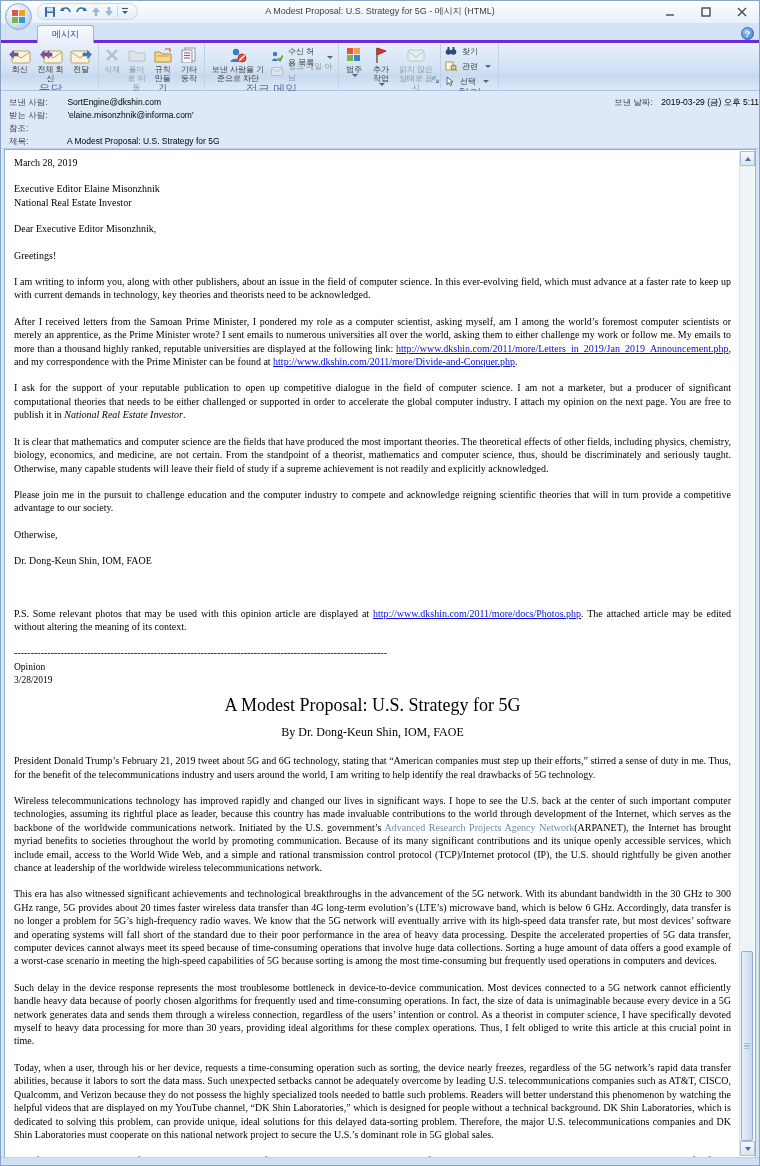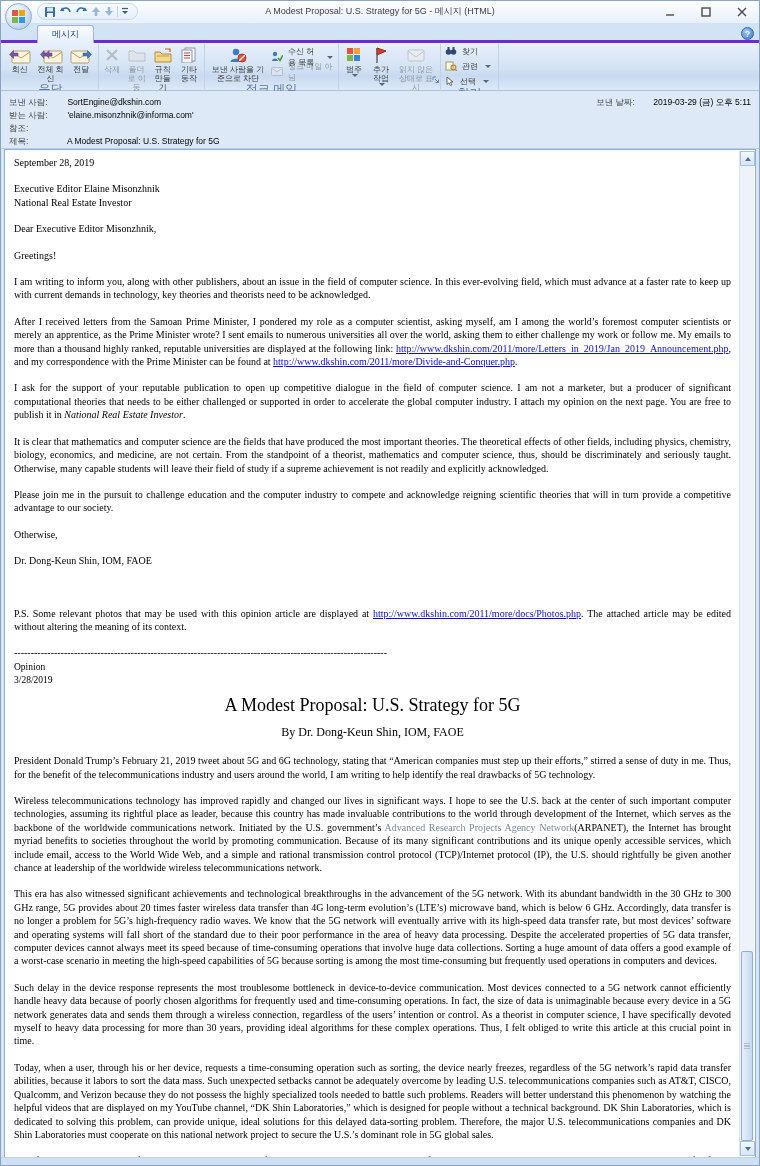--- a/index.html
+++ b/index.html
@@ -51,24 +51,24 @@
   .sbtn.disabled { opacity:.45; filter:grayscale(.8); }
   .caret { width:0; height:0; border-left:3px solid transparent; border-right:3px solid transparent;
     border-top:3px solid #55677c; display:inline-block; margin-left:2px; flex:none; }
   .cat-grid { width:14px; height:14px; display:grid; grid-template-columns:6px 6px; grid-template-rows:6px 6px; gap:1px; }
   .cat-grid span:nth-child(1){background:#e5533d;} .cat-grid span:nth-child(2){background:#f2a13c;}
   .cat-grid span:nth-child(3){background:#7cb543;} .cat-grid span:nth-child(4){background:#3d84d6;}
 
   
   .msgheader { position:absolute; left:0; top:90px; right:0; height:58px; background:#dde9f7;
     border-bottom:1px solid #b9cde5; font-size:8.5px; color:#000; }
-  .hrow { position:absolute; left:8px; right:8px; height:13px; line-height:13px; }
+  .hrow { position:absolute; left:8px; right:0; height:13px; line-height:13px; }
   .hlabel { display:inline-block; width:56px; color:#444; }
   .sentdate { position:absolute; right:0; top:0; }
-  .sentdate .hlabel { width:auto; margin-right:16px; }
+  .sentdate .hlabel { width:auto; margin-right:6px; }
 
   
   .msgbody { position:absolute; left:3px; right:3px; top:148px; height:1009px; background:#fff;
     border:1px solid #8fb0d8; overflow:hidden; }
   .content { position:absolute; left:9px; right:24px; top:6px;
     font-family:"Liberation Serif", serif; font-size:10px; line-height:13.4px; color:#000; }
   .content p { margin-bottom:13px; }
   .content p.j { text-align:justify; }
   .content .nl { margin-bottom:0; }
   .content a { color:#0b0bd6; text-decoration:underline; }
@@ -382,21 +382,21 @@
       <span></span>
     </div>
     <div class="hrow" style="top:44px">
       <span class="hlabel">제목:</span>
       <span>A Modest Proposal: U.S. Strategy for 5G</span>
     </div>
   </div>
 
   <div class="msgbody">
     <div class="content">
-      <p>September 28, 2019</p>
+      <p>March 28, 2019</p>
       <p class="nl">Executive Editor Elaine Misonzhnik</p>
       <p>National Real Estate Investor</p>
       <p>Dear Executive Editor Misonzhnik,</p>
       <p>Greetings!</p>
       <p class="j">I am writing to inform you, along with other publishers, about an issue in the field of computer science. In this ever-evolving field, which must advance at a faster rate to keep up with current demands in technology, key theories and theorists need to be acknowledged.</p>
       <p class="j"><span>After I received letters from the Samoan Prime Minister, I pondered my role as a computer scientist, asking myself, am I among the world’s foremost computer scientists or merely an apprentice, as the Prime Minister wrote? I sent emails to numerous universities all over the world, asking them to either challenge my work or follow me. My emails to more than a thousand highly ranked, reputable universities are displayed at the following link: </span><a href="#">http://www.dkshin.com/2011/more/Letters_in_2019/Jan_2019_Announcement.php</a><span>, and my correspondence with the Prime Minister can be found at </span><a href="#">http://www.dkshin.com/2011/more/Divide-and-Conquer.php</a><span>.</span></p>
       <p class="j"><span>I ask for the support of your reputable publication to open up competitive dialogue in the field of computer science. I am not a marketer, but a producer of significant computational theories that needs to be either challenged or supported in order to accelerate the global computer industry. I attach my opinion on the next page. You are free to publish it in </span><i>National Real Estate Investor</i><span>.</span></p>
       <p class="j">It is clear that mathematics and computer science are the fields that have produced the most important theories. The theoretical effects of other fields, including physics, chemistry, biology, economics, and medicine, are not certain. From the standpoint of a theorist, mathematics and computer science, thus, should be discriminately and seriously taught. Otherwise, many capable students will leave their field of study if a supreme achievement is not readily and explicitly acknowledged.</p>
       <p class="j">Please join me in the pursuit to challenge education and the computer industry to compete and acknowledge reigning scientific theories that will in turn provide a competitive advantage to our society.</p>
       <p>Otherwise,</p>

